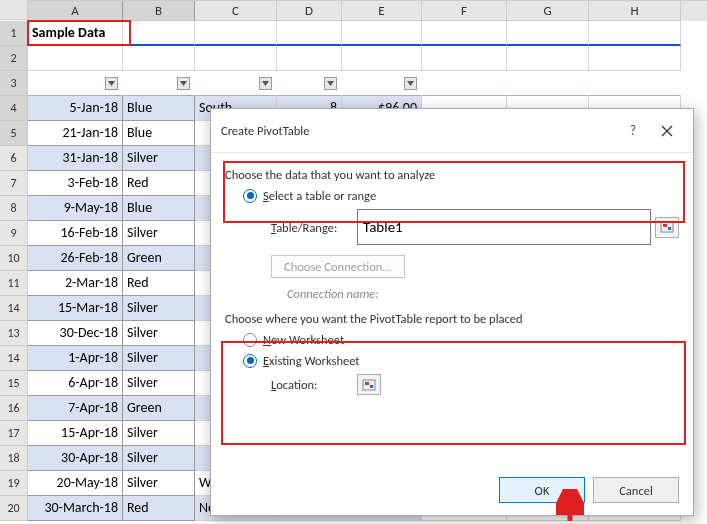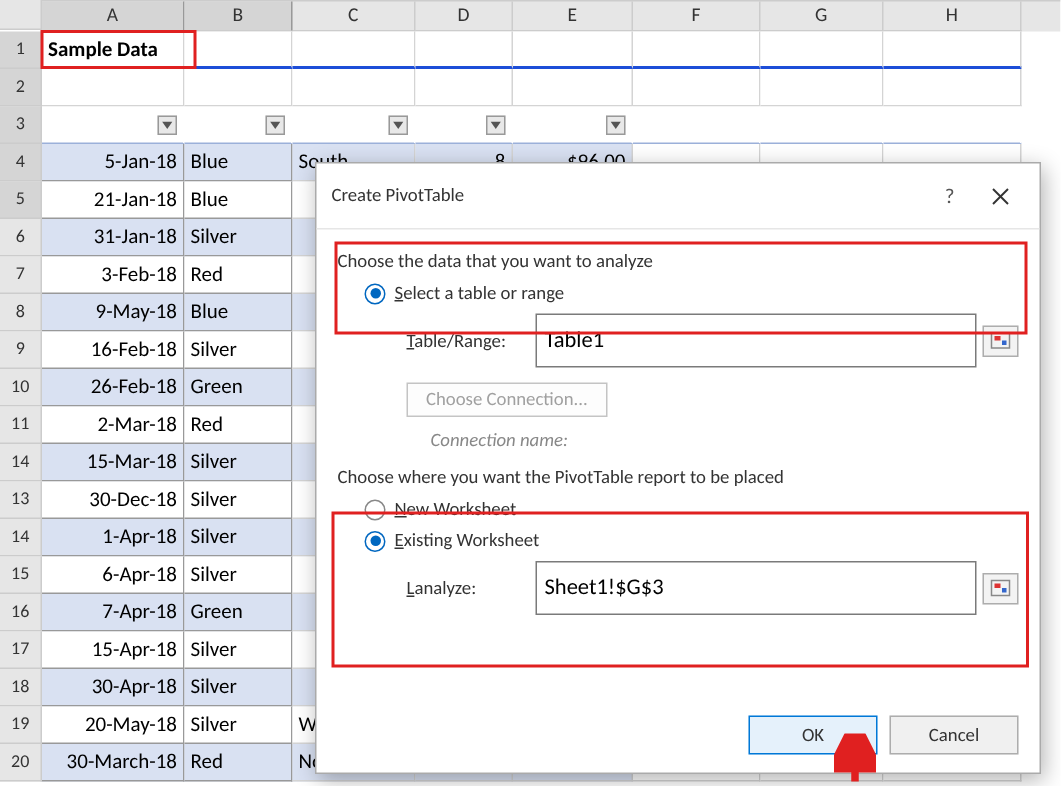--- a/index.html
+++ b/index.html
@@ -390,22 +390,21 @@
     <div class="section" style="margin-top:10px;">Choose where you want the PivotTable report to be placed</div>
     <div class="radio-row">
       <span class="radio"></span>
       <span><span class="u">N</span><span>ew Worksheet</span></span>
     </div>
     <div class="radio-row">
       <span class="radio on"></span>
       <span><span class="u">E</span><span>xisting Worksheet</span></span>
     </div>
     <div class="field-row">
-      <span class="field-label2"><span class="u">L</span><span>analyze:</span></span>
-      <input class="text-input" value="Sheet1!$G$3" style="">
+      <span class="field-label2"><span class="u">L</span><span>ocation:</span></span>
       <span class="picker-btn">
         <svg width="14" height="12">
             <rect x="1" y="1" width="12" height="10" fill="none" stroke="#888" stroke-width="1"></rect>
             <rect x="3" y="3" width="4" height="3" fill="#d33"></rect>
             <rect x="8" y="6" width="3" height="3" fill="#36c"></rect>
           </svg>
       </span>
     </div>
   </div>
   <div class="dlg-red1"></div>

